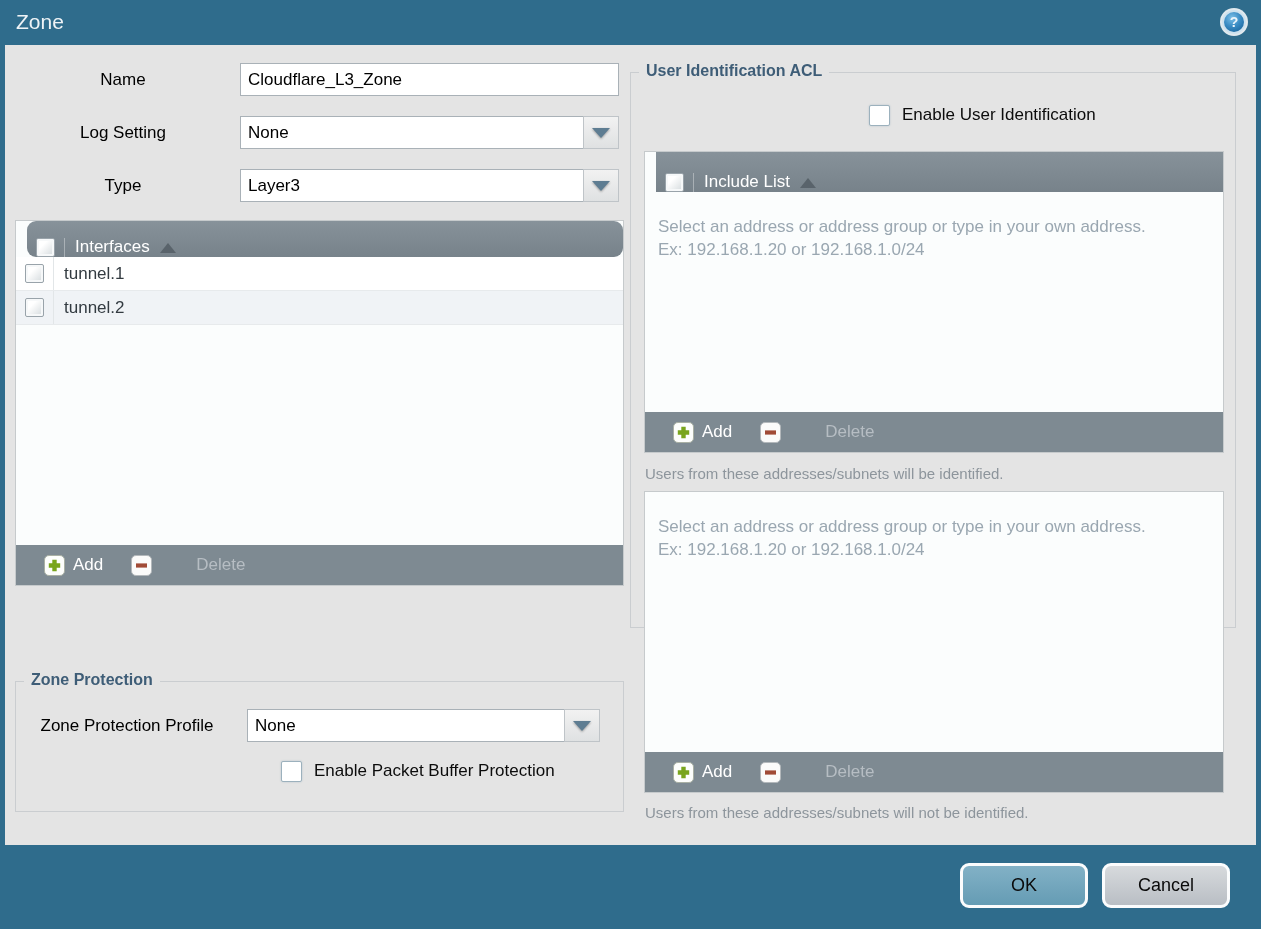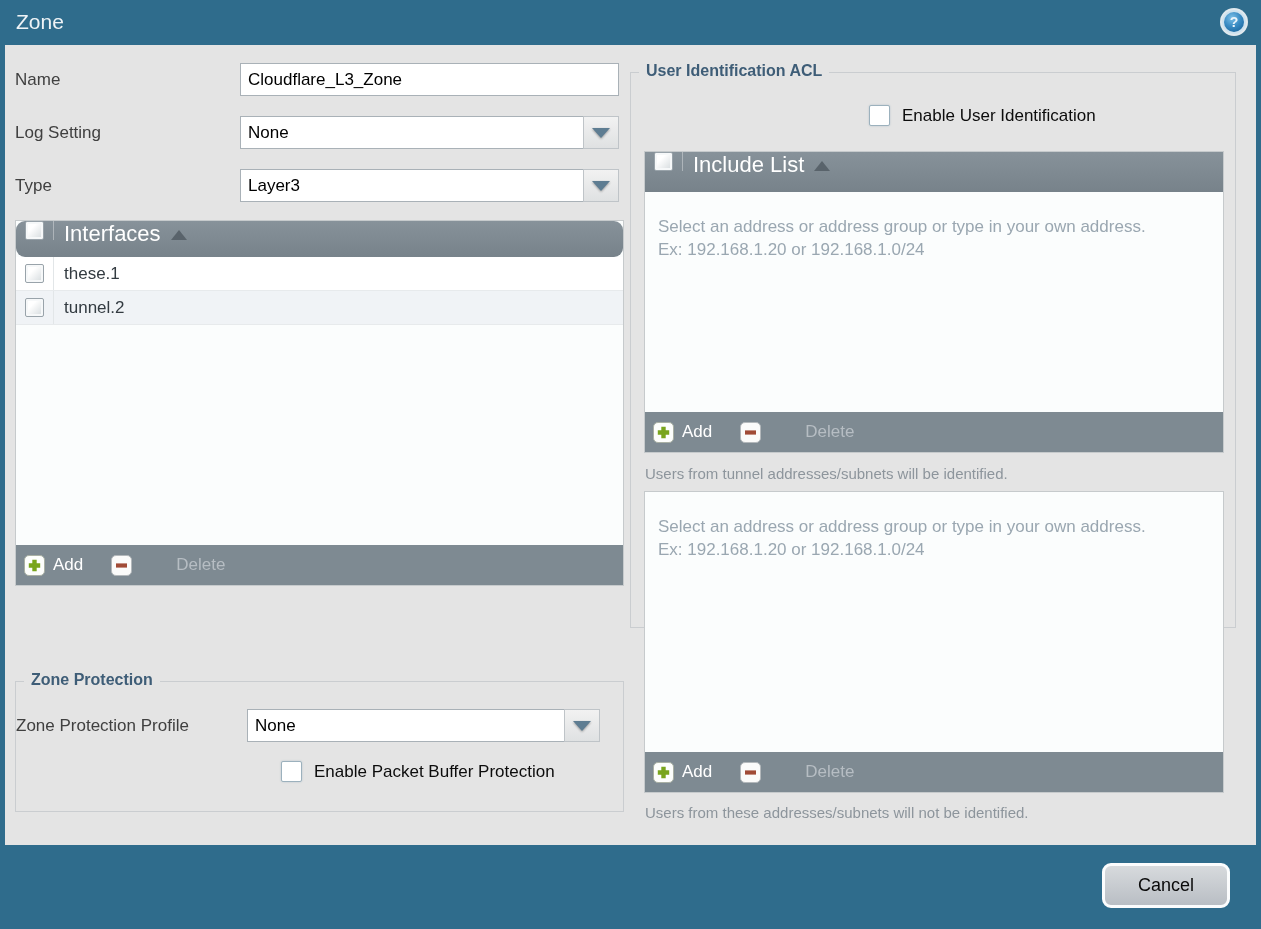--- a/index.html
+++ b/index.html
@@ -9,50 +9,50 @@
   
   .titlebar { position:absolute; top:0; left:0; width:100%; height:45px; }
   .title { position:absolute; left:16px; top:0; line-height:44px; font-size:21px; color:#eef3f6; }
   .help-btn { position:absolute; right:12px; top:7px; width:30px; height:30px; cursor:pointer; }
 
   
   .content { position:absolute; left:5px; top:45px; width:1251px; height:800px; background:#e4e4e4; }
 
   
   .form-row { position:absolute; left:10px; display:flex; }
-  .form-label { width:225px; text-align:left; padding-right:9px; font-size:17px; line-height:33px; color:#404040; white-space:nowrap; }
+  .form-label { width:225px; text-align:center; padding-right:9px; font-size:17px; line-height:33px; color:#000000; white-space:nowrap; }
   .text-input { height:33px; border:1px solid #a9b1b7; background:#fff; font-size:17px; padding:8px 7px; color:#000; font-family:"Liberation Sans", sans-serif; outline:none; }
   .w-full { width:379px; }
   .w-dd { width:343px; border-right:none; }
   .dd-btn { width:36px; height:33px; background:linear-gradient(#f2f2f2,#dfe1e2); border:1px solid #bfc4c8; display:flex; align-items:center; justify-content:center; cursor:pointer; }
   .dd-arrow { width:0; height:0; border-left:9px solid transparent; border-right:9px solid transparent; border-top:10px solid #5e7d92; filter:drop-shadow(0 1px 1px rgba(0,0,0,0.35)); }
 
   
   .grid { position:absolute; background:#fbfdfd; border:1px solid #c6cacc; }
-  .grid-head { display:flex; align-items:flex-start; background:linear-gradient(#87929a,#77828a); color:#fff; font-size:22px; cursor:pointer; }
+  .grid-head { display:flex; align-items:flex-end; background:linear-gradient(#87929a,#77828a); color:#fff; font-size:17px; cursor:pointer;margin-left:11px; }
   .cb-col { width:38px; display:flex; align-items:center; justify-content:center; border-right:1px solid rgba(255,255,255,0.35); flex:none; }
   .grid-head-label { display:flex; align-items:center; gap:10px; padding-left:10px; }
   .sort-up { width:0; height:0; border-left:8px solid transparent; border-right:8px solid transparent; border-bottom:10px solid #59636b; margin-top:2px; }
   .grid-row { display:flex; align-items:stretch; height:34px; font-size:17px; color:#333b41; background:#fff; border-bottom:1px solid #e7eaec; cursor:pointer; }
   .grid-row .cb-col { border-right:1px solid #e2e6e8; }
   .grid-row .cell { display:flex; align-items:center; padding-left:10px; }
   .grid-row.alt { background:#f0f3f6; }
-  .grid-foot { position:absolute; left:0; right:0; bottom:0; background:#7e8a92; display:flex; align-items:center; gap:28px; padding-left:8px; }
+  .grid-foot { position:absolute; left:0; right:0; bottom:0; background:#7e8a92; display:flex; align-items:center; gap:28px; padding-left:28px; }
   .tool { display:flex; align-items:center; gap:8px; font-size:17px; color:#fff; cursor:pointer; }
   .tool.disabled { cursor:default;gap:44px; }
   .tool.disabled .tool-label { color:#b6bdc3; }
 
   .checkbox { width:19px; height:19px; border:1px solid #99a3aa; border-radius:2px; background:linear-gradient(135deg,#ffffff 35%,#d3d9dc); box-shadow:inset 0 0 0 2px #f6f8f9; cursor:pointer; flex:none; }
   .checkbox.plain { width:21px; height:21px; background:#fff; border:1px solid #9cb1bd; box-shadow:0 0 2px rgba(120,150,170,0.4); }
 
   
   .fset { position:absolute; border:1px solid #cacdd0; }
   .fset-legend { position:absolute; top:-11px; left:8px; background:#e4e4e4; padding:0 7px; font-size:16px; font-weight:bold; color:#3e5d77; white-space:nowrap; }
 
-  .cb-row { position:absolute; display:flex; align-items:center; gap:12px; font-size:17px; color:#0c0c0c; }
+  .cb-row { position:absolute; display:flex; align-items:flex-start; gap:12px; font-size:17px; color:#0c0c0c; }
 
   .placeholder-text { font-size:17px; line-height:1.38; color:#9aa7b1; }
   .helper-text { position:absolute; font-size:15px; color:#8d959c; }
 
   
   .footer { position:absolute; left:0; bottom:0; width:100%; height:84px; }
   .btn { position:absolute; top:18px; height:45px; border-radius:9px; border:3px solid #fbfcfd; font-size:18px; color:#0a0a0a; display:flex; align-items:center; justify-content:center; cursor:pointer; font-family:"Liberation Sans", sans-serif; }
   .btn-ok { left:960px; width:128px; background:linear-gradient(#82b1c6,#659cb4); }
   .btn-cancel { left:1102px; width:128px; background:linear-gradient(#d7dadd,#b9bec4); }
 
@@ -112,21 +112,21 @@
           </div>
         <div class="grid-head-label">
           <span>Interfaces</span>
           <span class="sort-up"></span>
         </div>
       </div>
       <div class="grid-row">
         <div class="cb-col">
             <div class="checkbox"></div>
           </div>
-        <div class="cell">these.1</div>
+        <div class="cell">tunnel.1</div>
       </div>
       <div class="grid-row alt">
         <div class="cb-col">
             <div class="checkbox"></div>
           </div>
         <div class="cell">tunnel.2</div>
       </div>
       <div class="grid-foot" style="height:40px;">
         <div class="tool">
           <svg class="icon-22" viewBox="0 0 21 21">
@@ -191,21 +191,21 @@
           </div>
           <div class="tool disabled">
             <svg class="icon-22" viewBox="0 0 21 21">
               <rect x="0.5" y="0.5" width="20" height="20" rx="4.5" fill="#fbfbfa" stroke="#b3b8bb"></rect>
               <path d="M5 10.5h11" stroke="#a14b36" stroke-width="4.2"></path>
             </svg>
             <span class="tool-label">Delete</span>
           </div>
         </div>
       </div>
-      <div class="helper-text" style="left:14px; top:392px;">Users from tunnel addresses/subnets will be identified.</div>
+      <div class="helper-text" style="left:14px; top:392px;">Users from these addresses/subnets will be identified.</div>
 
       <div class="grid" style="left:13px; top:418px; width:580px; height:302px;">
         <div style="padding:23px 14px 0 13px;">
           <div class="placeholder-text" style="max-width:505px;">Select an address or address group or type in your own address. Ex: 192.168.1.20 or 192.168.1.0/24</div>
         </div>
         <div class="grid-foot" style="height:40px;">
           <div class="tool">
             <svg class="icon-22" viewBox="0 0 21 21">
               <rect x="0.5" y="0.5" width="20" height="20" rx="4.5" fill="#fdfefc" stroke="#a9b0a4"></rect>
               <path d="M10.5 4.8v11.4M4.8 10.5h11.4" stroke="#79a51d" stroke-width="4.4"></path>
@@ -220,16 +220,17 @@
             <span class="tool-label">Delete</span>
           </div>
         </div>
       </div>
       <div class="helper-text" style="left:14px; top:731px;">Users from these addresses/subnets will not be identified.</div>
 
     </div>
   </div>
 
   <div class="footer">
+    <button class="btn btn-ok">OK</button>
     <button class="btn btn-cancel">Cancel</button>
   </div>
 
 </div>
 
 </body></html>

